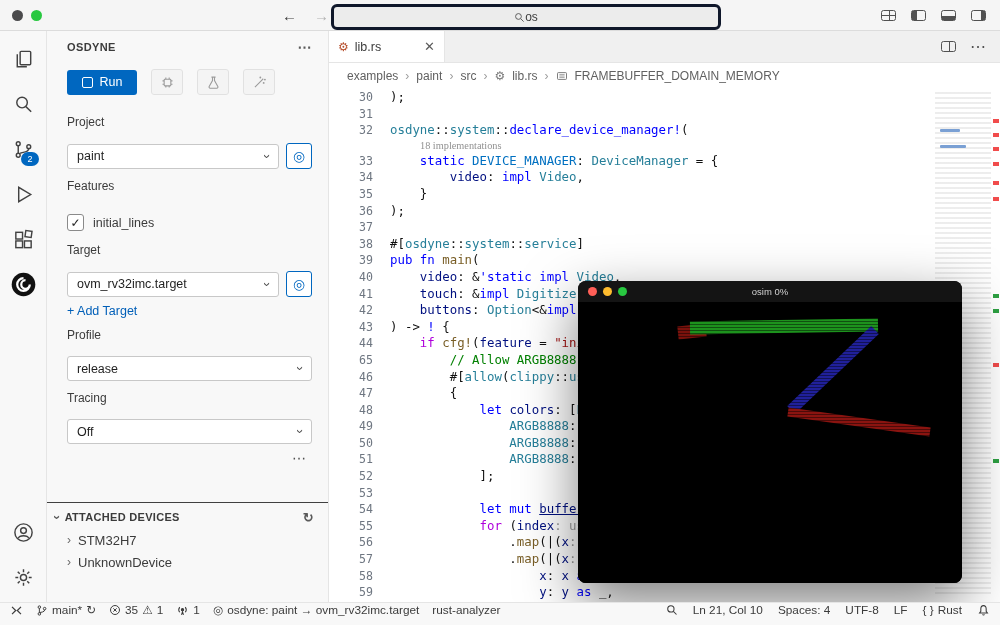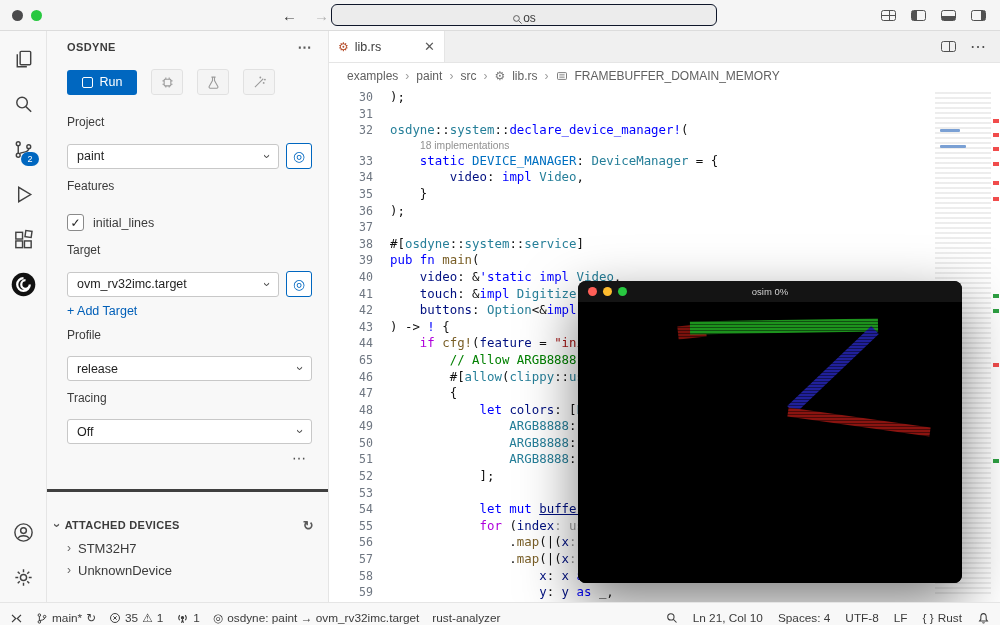--- a/index.html
+++ b/index.html
@@ -5,21 +5,21 @@
   html,body{margin:0;padding:0}
   body{width:1000px;height:625px;overflow:hidden;background:#fff;font-family:"Liberation Sans",sans-serif;position:relative;color:#3b3b3b;-webkit-font-smoothing:antialiased}
   .app{position:absolute;inset:0}
 
   
   .titlebar{position:absolute;left:0;top:0;right:0;height:30px;background:#f5f5f5;border-bottom:1px solid #dcdcdc;z-index:10}
   .traffic{position:absolute;left:12px;top:10px;display:flex;gap:8px}
   .tdot{width:11px;height:11px;border-radius:50%}
   .nav{position:absolute;left:282px;top:0;height:30px;display:flex;align-items:center;gap:17px;font-size:15px}
   .nav .fwd{color:#b3b3b3}
-  .searchbox{position:absolute;left:331px;top:4px;width:384px;height:20px;background:#ececec;border:1px solid #0f172a;border-radius:6px;display:flex;align-items:flex-end;justify-content:center;gap:0;font-size:12px;color:#3c3c3c}
+  .searchbox{position:absolute;left:331px;top:4px;width:384px;height:20px;background:#ececec;border:3px solid #0f172a;border-radius:6px;display:flex;align-items:center;justify-content:center;gap:0;font-size:12px;color:#3c3c3c}
   .tb-icons{position:absolute;right:14px;top:0;height:30px;display:flex;align-items:center;gap:15px}
   .wicon{width:15px;height:11px;border:1.2px solid #515151;border-radius:2.5px;position:relative;box-sizing:border-box}
   .wicon.grid::before{content:"";position:absolute;left:50%;top:0;bottom:0;width:1.2px;background:#515151}
   .wicon.grid::after{content:"";position:absolute;top:45%;left:0;right:0;height:1.2px;background:#515151}
   .wicon.pleft::before{content:"";position:absolute;left:0;top:0;bottom:0;width:4.5px;background:#515151}
   .wicon.pbottom::before{content:"";position:absolute;left:0;right:0;bottom:0;height:3.8px;background:#515151}
   .wicon.pright::before{content:"";position:absolute;right:0;top:0;bottom:0;width:4.5px;background:#515151}
   .wicon.split::before{content:"";position:absolute;left:50%;top:0;bottom:0;width:1.2px;background:#515151}
 
   
@@ -46,41 +46,41 @@
   .mini-btn{width:30px;height:24px;border:1px solid #d6d6d6;border-radius:3px;background:#f3f3f3;display:flex;align-items:center;justify-content:center;opacity:.65}
   .fieldlabel{padding:10px 20px 14px;font-size:12px;color:#3b3b3b}
   .fieldrow{display:flex;align-items:center;gap:7px;padding:0 16px 0 20px}
   .dropdown{flex:1;height:25px;background:#fff;border:1px solid #c8c8c8;border-radius:3px;display:flex;align-items:center;padding:0 9px;font-size:12.5px;color:#1f1f1f;box-sizing:border-box}
   .dd-chev{margin-left:auto;color:#4f4f4f;transform:rotate(90deg);font-size:13px}
   .icon-btn-blue{width:26px;height:26px;border:1.5px solid #0067c0;border-radius:3px;background:#fff;color:#0067c0;display:flex;align-items:center;justify-content:center;font-size:14px;box-sizing:border-box;flex:none}
   .checkrow{display:flex;align-items:center;gap:9px;padding:7px 20px 2px}
   .checkbox{width:17px;height:17px;border:1px solid #8a8a8a;border-radius:3px;background:#fff;display:flex;align-items:center;justify-content:center;font-size:12px;color:#1f1f1f;box-sizing:border-box}
   .add-link{color:#005fb8;font-size:12.5px;padding:7px 20px 0}
   .more-row{display:flex;justify-content:flex-end;padding:6px 22px 0;color:#4f4f4f;font-size:14px}
-  .devices{margin-top:23px;border-top:3px solid #404040;padding-top:21px}
+  .devices{margin-top:36px;border-top:1px solid #404040;padding-top:2px}
   .dev-header{display:flex;align-items:center;gap:5px;height:24px;padding:0 14px 0 8px;font-size:11px;font-weight:700;letter-spacing:.3px;color:#3b3b3b}
   .dev-header .right-ic{margin-left:auto;color:#5a5a5a;font-size:13px}
   .dev-item{display:flex;align-items:center;gap:7px;height:22px;padding:0 20px;font-size:13px;color:#3b3b3b}
   .dev-item .chev{font-size:12px;color:#6a6a6a}
 
   
   .editor{flex:1;position:relative;background:#fff;overflow:hidden}
   .tabbar{height:31px;background:#f0f0f0;border-bottom:1px solid #e5e5e5;display:flex;align-items:stretch}
   .tab{width:116px;background:#fff;border-right:1px solid #e5e5e5;display:flex;align-items:center;gap:6px;padding:0 9px;font-size:12.5px;color:#3b3b3b;box-sizing:border-box}
   .tab .close{margin-left:auto;color:#5a5a5a;font-size:13px}
   .tab .ficon{color:#b7502e;font-size:12px}
   .tab-actions{margin-left:auto;display:flex;align-items:center;gap:14px;padding-right:14px;color:#515151}
   .breadcrumbs{height:26px;display:flex;align-items:center;gap:7px;padding-left:18px;font-size:12px;color:#616161;background:#fff}
   .bc-sep{color:#9d9d9d;font-size:12px}
   .bc-ic{color:#7a7a7a;display:flex;align-items:center}
   .codearea{position:absolute;top:58px;left:0;right:0;bottom:0;overflow:hidden;font-family:"DejaVu Sans Mono",monospace;font-size:12.4px}
   .crow{display:flex;height:16.6px;line-height:16.6px;white-space:pre}
   .ln{width:44px;text-align:right;color:#6e7681;flex:none;font-size:11.6px}
   .ctext{margin-left:17px;white-space:pre}
-  .lensrow{height:14px;line-height:14px;padding-left:91px;font-size:10.3px;color:#919191;font-family:Liberation Sans, sans-serif}
+  .lensrow{height:14px;line-height:14px;padding-left:91px;font-size:10.3px;color:#919191;font-family:Liberation Serif, serif}
   .tk-p{color:#111}
   .tk-k{color:#0000ff}
   .tk-ctl{color:#af00db}
   .tk-t{color:#267f99}
   .tk-m{color:#795e26}
   .tk-s{color:#a31515}
   .tk-c{color:#008000}
   .tk-v{color:#001080}
   .tk-cn{color:#0070c1}
   .tk-n{color:#098658}
@@ -94,21 +94,21 @@
   
   .osim{position:absolute;left:578px;top:281px;width:384px;height:302px;border-radius:8px;overflow:hidden;box-shadow:0 20px 55px rgba(0,0,0,.5);z-index:40;background:#000}
   .osim-title{height:21px;background:#141414;display:flex;align-items:center;position:relative}
   .osim-dots{position:absolute;left:10px;display:flex;gap:6px}
   .osim-dot{width:9px;height:9px;border-radius:50%}
   .osim-name{margin:0 auto;color:#d2d2d2;font-size:9.5px}
   .osim-canvas{position:absolute;left:0;top:21px;right:0;bottom:0}
   .osim-scan{position:absolute;left:0;top:21px;right:0;bottom:0;background:repeating-linear-gradient(0deg,rgba(0,0,0,.45) 0 1px,transparent 1px 3px);pointer-events:none}
 
   
-  .statusbar{position:absolute;left:0;right:0;bottom:0;height:22px;background:#f8f8f8;border-top:1px solid #e5e5e5;display:flex;align-items:flex-end;font-size:11.8px;color:#3b3b3b;padding:0 10px;z-index:50}
+  .statusbar{position:absolute;left:0;right:0;bottom:0;height:22px;background:#f8f8f8;border-top:1px solid #e5e5e5;display:flex;align-items:flex-start;font-size:11.8px;color:#3b3b3b;padding:0 10px;z-index:50}
   .sb-left{display:flex;gap:13px;align-items:center}
   .sb-right{margin-left:auto;display:flex;gap:15px;align-items:center}
   .sb-item{display:flex;align-items:center;gap:4px;white-space:nowrap}
   .sb-item svg{display:block}
 </style>
 </head>
 <body>
 
 <div class="app">
 

